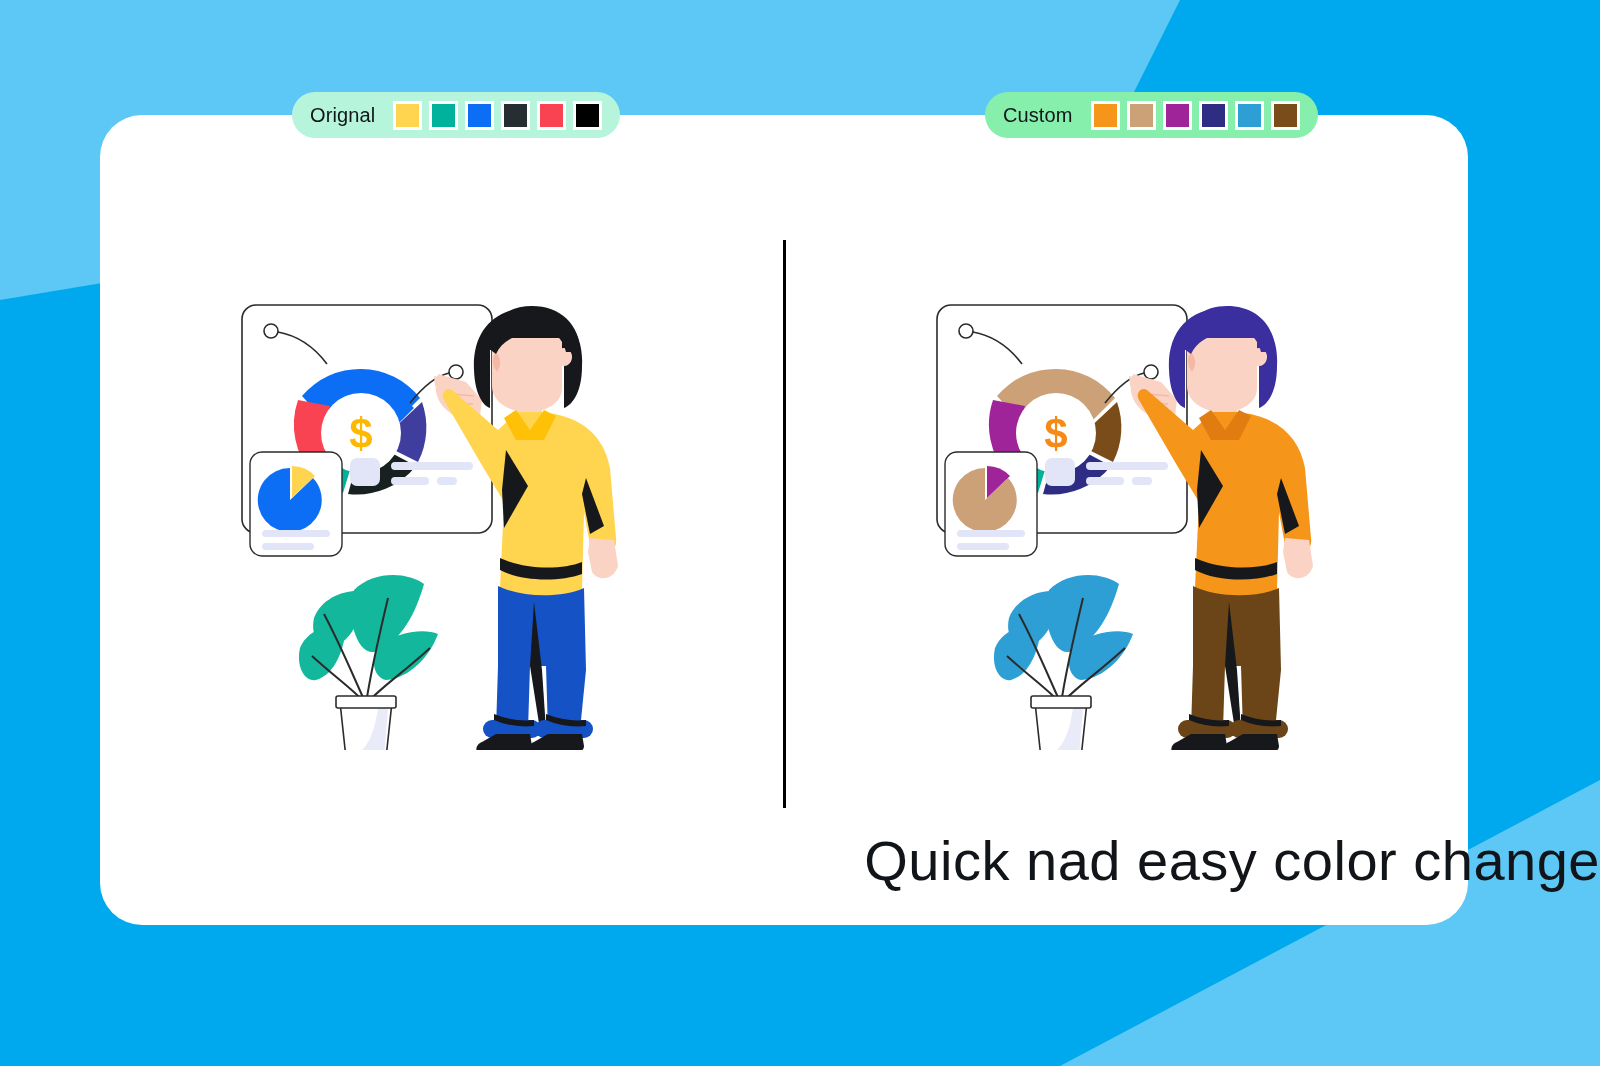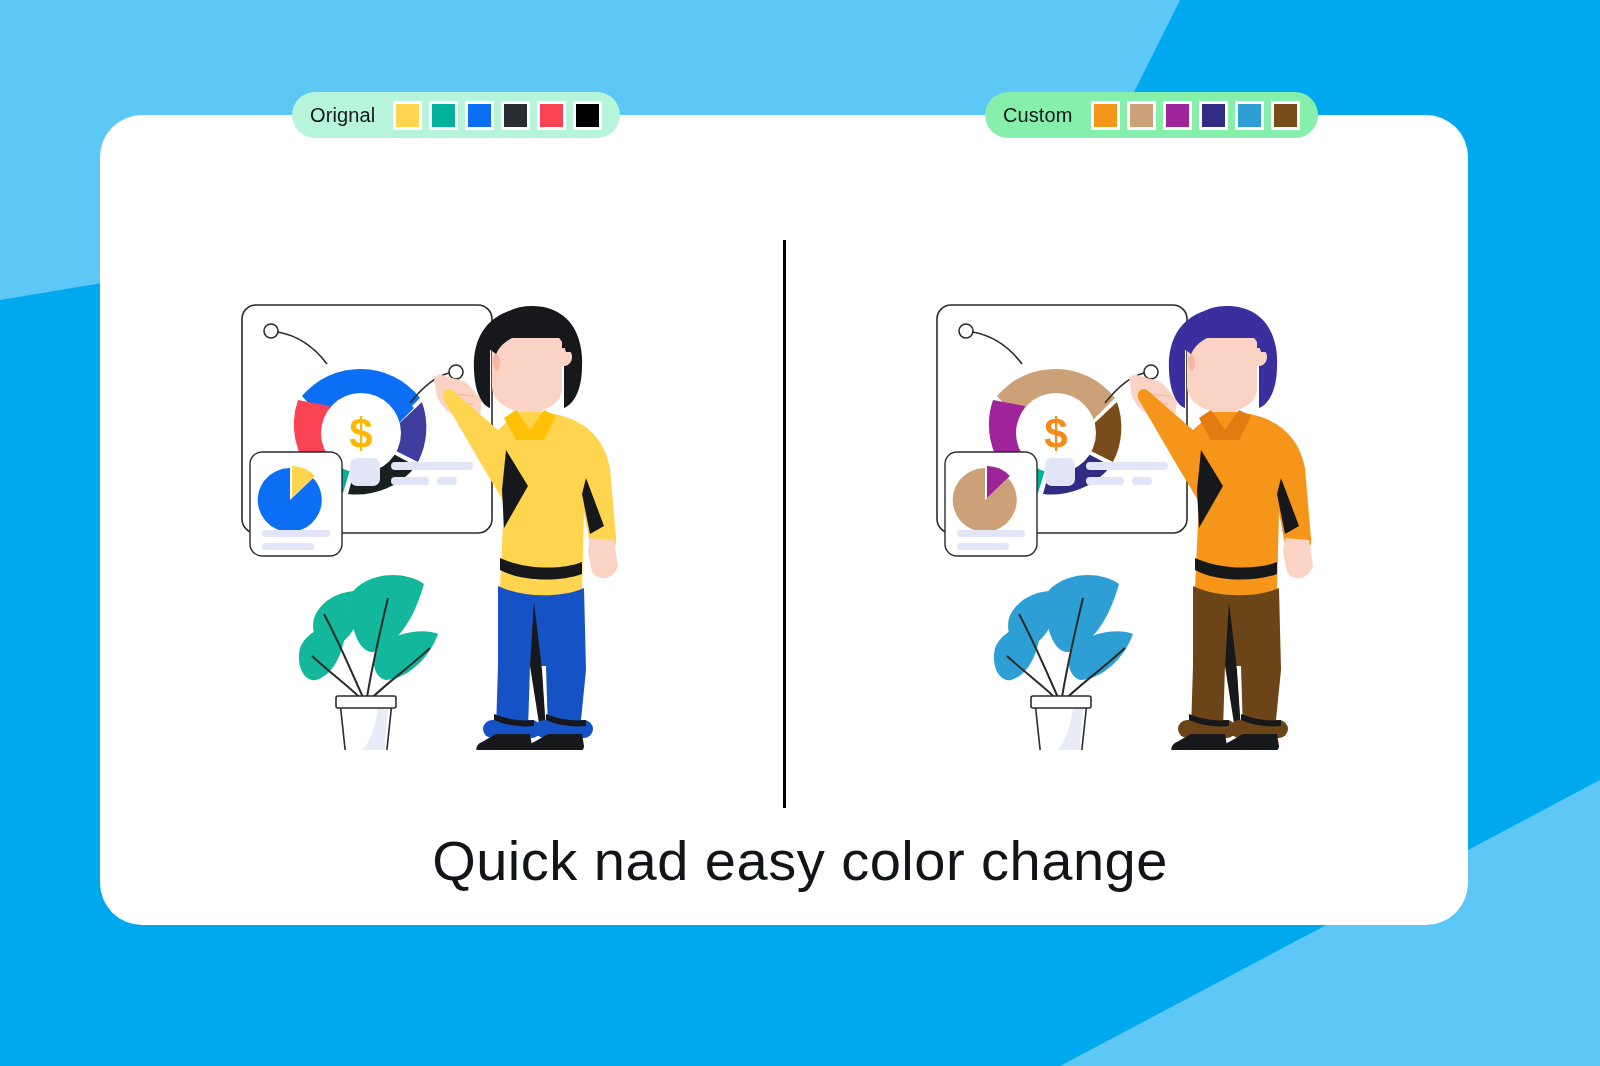--- a/index.html
+++ b/index.html
@@ -59,21 +59,21 @@
     left:783px; top:240px;
     width:3px; height:568px;
     background:#000000;
     z-index:5;
   }
 
   
   #caption {
     position:absolute;
     left:0; right:0; top:828px;
-    text-align:center;
+    text-align:right;
     z-index:5;
     font-size:56px;
     font-weight:300;
     color:#111418;
     letter-spacing:.5px;
   }
 
   
   .panel { position:absolute; top:290px; z-index:3; }
   #panel-left  { left:230px; }

